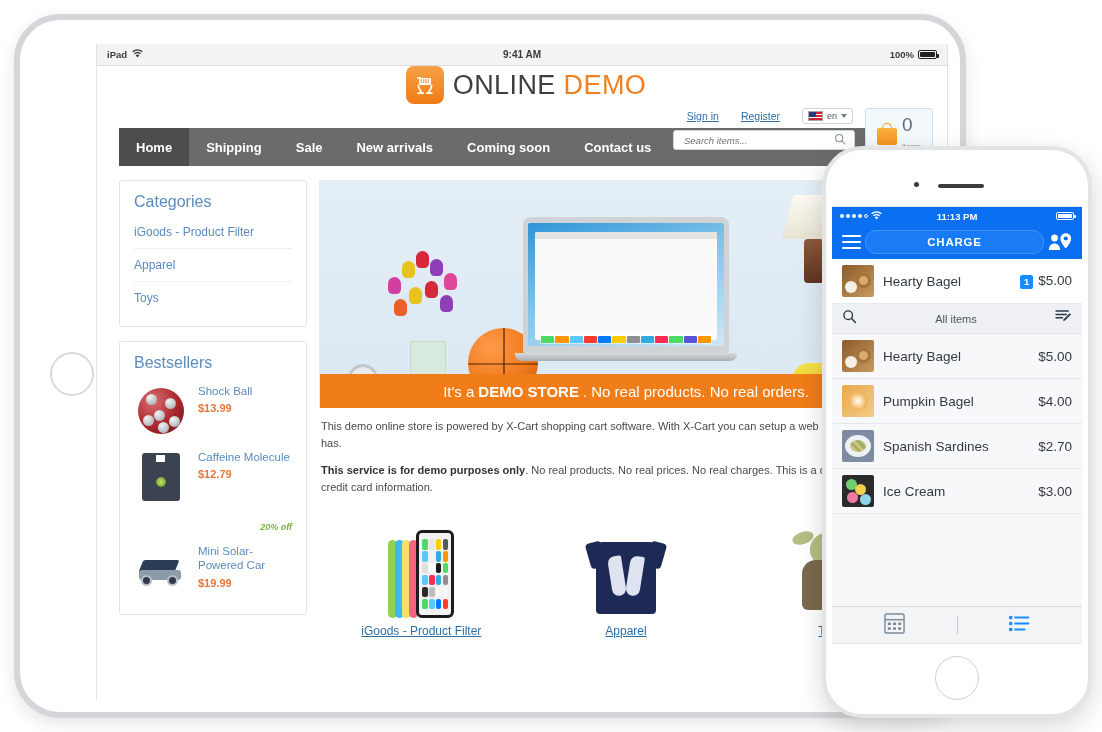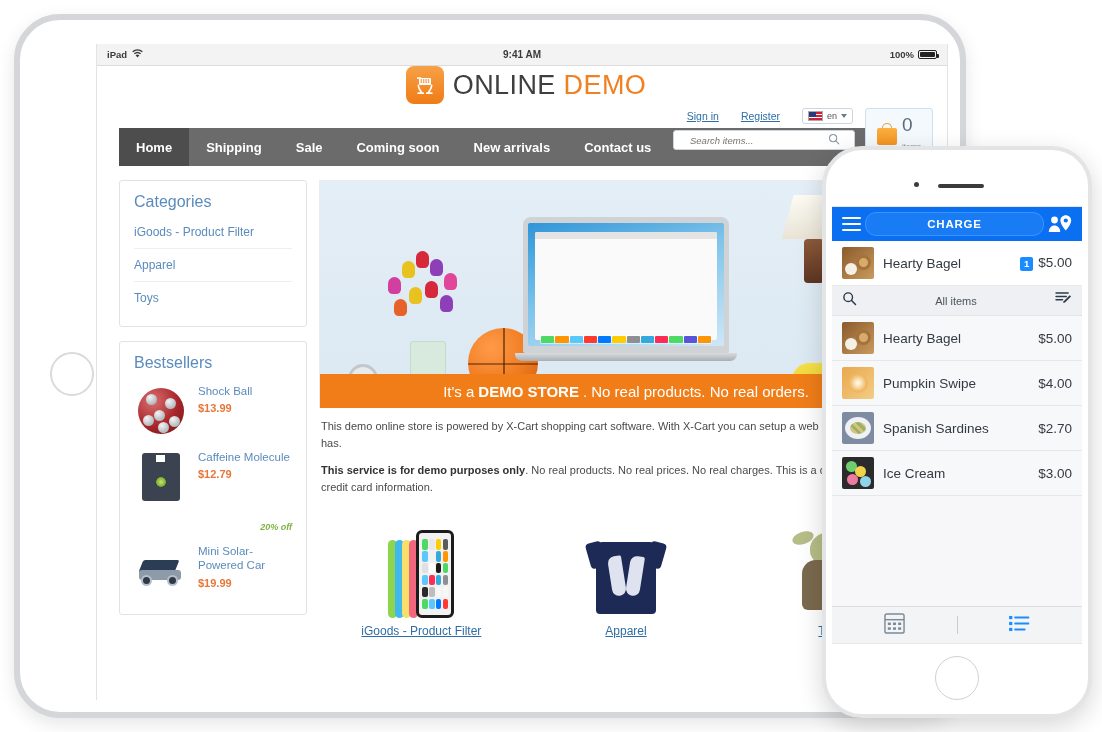--- a/index.html
+++ b/index.html
@@ -55,21 +55,21 @@
   .head-right-col{display:flex;flex-direction:column;align-items:flex-end;gap:6px;justify-content:space-between;}
   .acct-row{display:flex;align-items:center;gap:22px;padding-right:2px;}
   .acct-row a{font-size:10.5px;color:#2f6ea5;text-decoration:underline;cursor:pointer;}
   .lang{display:flex;align-items:center;gap:4px;border:1px solid #cdd6dd;border-radius:3px;
     background:#fff;padding:2px 5px;font-size:9px;color:#555;}
   .flag{width:15px;height:10px;position:relative;overflow:hidden;border:1px solid #aaa;box-sizing:border-box;}
   .flag .stripes{position:absolute;inset:0;background:repeating-linear-gradient(#cf2034 0 1.6px,#fff 1.6px 3.2px);}
   .flag .canton{position:absolute;left:0;top:0;width:7px;height:5px;background:#2a3b7d;}
   .caret{width:0;height:0;border-left:3.5px solid transparent;border-right:3.5px solid transparent;border-top:4px solid #6b7c8a;}
   .search-box{display:flex;align-items:center;width:182px;height:20px;border:1px solid #cdd6dd;border-radius:3px;
-    background:#fff;padding:0 14px;box-sizing:border-box;}
+    background:#fff;padding:0 8px;box-sizing:border-box;}
   .search-box input{border:0;outline:0;flex:1;font-size:9.5px;font-style:italic;color:#9aa3ab;
     font-family:"Liberation Sans",sans-serif;background:transparent;}
   .cart-box{width:66px;height:50px;border:1px solid #cfe0ee;background:#f4f9fd;border-radius:3px;
     display:flex;align-items:center;justify-content:center;gap:5px;}
   .bag{width:20px;height:22px;position:relative;}
   .bag .body{position:absolute;left:0;bottom:0;width:20px;height:17px;border-radius:2px;
     background:linear-gradient(180deg,#fcb040 0%,#f29320 100%);}
   .bag .handle{position:absolute;left:5px;top:0;width:10px;height:9px;border:1.6px solid #f0a02a;
     border-bottom:none;border-radius:5px 5px 0 0;box-sizing:border-box;}
   .cart-n{font-size:19px;color:#5e6b77;line-height:1;}
@@ -329,22 +329,22 @@
               <span class="cart-l">items</span>
             </span>
           </div>
         </div>
       </div>
 
       <div class="store-nav">
         <div class="item active">Home</div>
         <div class="item">Shipping</div>
         <div class="item">Sale</div>
+        <div class="item">New arrivals</div>
         <div class="item">Coming soon</div>
-        <div class="item">New arrivals</div>
         <div class="item">Contact us</div>
       </div>
 
       <div class="store-body">
 
         <div class="col-left">
 
           <div class="panel">
             <h3>Categories</h3>
             <ul class="cat-list">
@@ -542,20 +542,40 @@
   </div>
 </div>
 
 <div class="iphone">
   <div class="ip-cam"></div>
   <div class="ip-spk"></div>
   <div class="ip-home"></div>
 
   <div class="ip-screen">
 
+    <div class="ip-status">
+      <span class="dots">
+          <i></i>
+          <i></i>
+          <i></i>
+          <i></i>
+          <i class="hollow"></i>
+        </span>
+      <span class="wifi-w">
+        <svg width="11" height="9" viewBox="0 0 11 9">
+            <path d="M5.5 8.4 3.6 6.2a3 3 0 0 1 3.8 0z" fill="#fff"></path>
+            <path d="M1.9 4.3a5.6 5.6 0 0 1 7.2 0l-.9 1a4.3 4.3 0 0 0-5.4 0z" fill="#fff"></path>
+            <path d="M.2 2.2a8.2 8.2 0 0 1 10.6 0l-.9 1a6.9 6.9 0 0 0-8.8 0z" fill="#fff"></path>
+          </svg>
+      </span>
+      <span class="center">11:13 PM</span>
+      <span class="batt-w">
+          <i style="width:100%"></i>
+        </span>
+    </div>
 
     <div class="ip-nav">
       <span class="burger">
           <i></i>
           <i></i>
           <i></i>
         </span>
       <span class="charge-btn">CHARGE</span>
       <span class="ppl">
         <svg width="24" height="20" viewBox="0 0 24 20">
@@ -597,21 +617,21 @@
         </span>
       </div>
 
       <div class="row">
         <span class="th t-bagel"></span>
         <span class="nm">Hearty Bagel</span>
         <span class="pr">$5.00</span>
       </div>
       <div class="row">
         <span class="th t-soup"></span>
-        <span class="nm">Pumpkin Swipe</span>
+        <span class="nm">Pumpkin Bagel</span>
         <span class="pr">$4.00</span>
       </div>
       <div class="row">
         <span class="th t-sard"></span>
         <span class="nm">Spanish Sardines</span>
         <span class="pr">$2.70</span>
       </div>
       <div class="row">
         <span class="th t-ice">
           <i style="left:4px;top:4px;background:#6fcf6f"></i>

